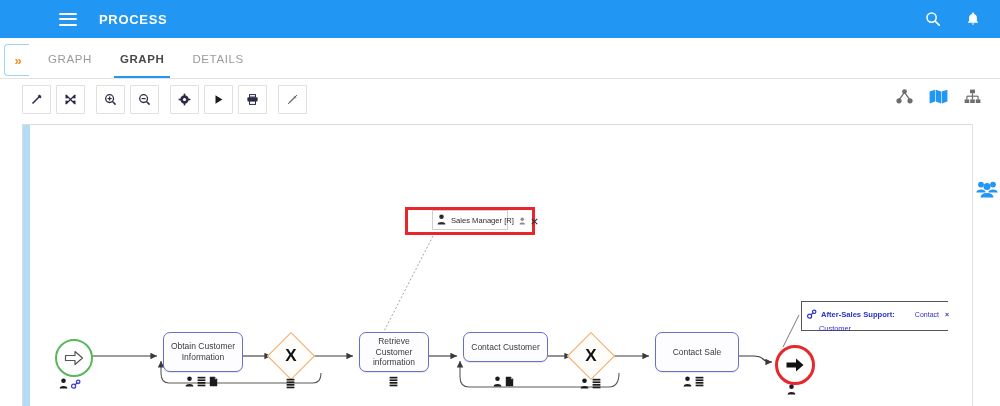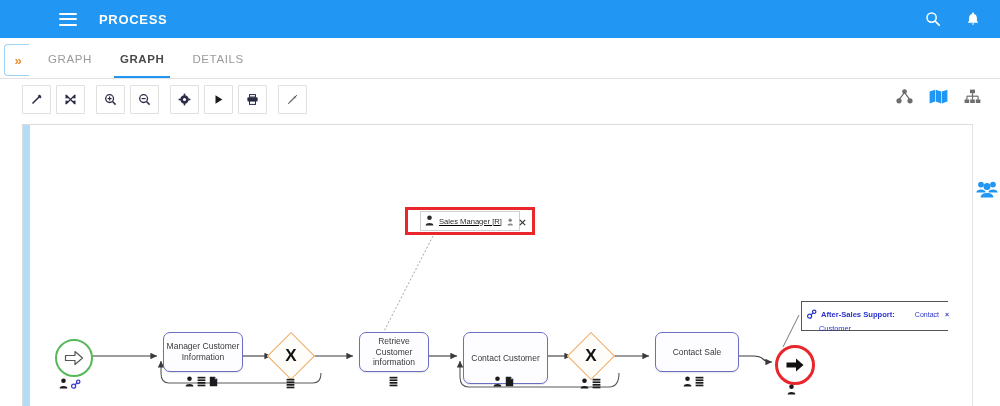--- a/index.html
+++ b/index.html
@@ -96,21 +96,21 @@
     display:flex;align-items:center;justify-content:center;
   }
   .endev{
     width:34px;height:34px;border-radius:50%;border:3px solid #e8262c;background:#fff;
     display:flex;align-items:center;justify-content:center;
   }
   .badges{position:absolute;display:flex;gap:3px;align-items:flex-end;}
 
   .poolbox{
     position:absolute;border:3px solid #e8262c;background:#fff;
-    display:flex;align-items:center;padding:0 12px;box-sizing:border-box;text-decoration:underline;
+    display:flex;align-items:flex-start;padding:0 24px;box-sizing:border-box;
   }
   .poolbox-inner{
     border:1px solid #cfcfcf;height:20px;width:100%;display:flex;align-items:center;
     padding:0 4px;box-sizing:border-box;gap:5px;background:#fff;
   }
   .pool-label{font-size:7.6px;color:#2a2a2a;white-space:nowrap;}
   .pool-actions{margin-left:auto;display:flex;gap:4px;align-items:center;}
 
   .annot{
     position:absolute;border-left:1px solid #555;border-top:1px solid #555;border-bottom:1px solid #555;
@@ -369,21 +369,21 @@
               <circle cx="2.6" cy="7.2" r="2" fill="none" stroke="#3c3cc9" stroke-width="1.3"></circle>
               <circle cx="7.2" cy="2.8" r="1.7" fill="none" stroke="#3c3cc9" stroke-width="1.3"></circle>
               <line x1="3.9" y1="5.9" x2="6.2" y2="3.8" stroke="#3c3cc9" stroke-width="1.3"></line>
             </svg>
         </span>
       </div>
     </div>
 
     <div class="node" style="left:140px;top:207px;">
       <div class="task" style="width:80px;height:40px;">
-        <span>Manager Customer Information</span>
+        <span>Obtain Customer Information</span>
       </div>
       <div class="badges" style="left:22px;top:41px;">
         <span>
           <svg width="9" height="11" viewBox="0 0 9 11">
               <circle cx="4.5" cy="2.8" r="2.3" fill="#1b1b1b"></circle>
               <path d="M0.6 10.4 C0.6 7.2 8.4 7.2 8.4 10.4z" fill="#1b1b1b"></path>
             </svg>
         </span>
         <span>
           <svg width="9" height="11" viewBox="0 0 9 11">
@@ -427,21 +427,21 @@
               <rect x="0.6" y="0.8" width="7.8" height="1.7" fill="#1b1b1b"></rect>
               <rect x="0.6" y="3.4" width="7.8" height="1.7" fill="#1b1b1b"></rect>
               <rect x="0.6" y="6" width="7.8" height="1.7" fill="#1b1b1b"></rect>
               <rect x="0.6" y="8.6" width="7.8" height="1.7" fill="#1b1b1b"></rect>
             </svg>
         </span>
       </div>
     </div>
 
     <div class="node" style="left:440px;top:207px;">
-      <div class="task" style="width:85px;height:52px;">
+      <div class="task" style="width:85px;height:30px;">
         <span>Contact Customer</span>
       </div>
       <div class="badges" style="left:30px;top:41px;">
         <span>
           <svg width="9" height="11" viewBox="0 0 9 11">
               <circle cx="4.5" cy="2.8" r="2.3" fill="#1b1b1b"></circle>
               <path d="M0.6 10.4 C0.6 7.2 8.4 7.2 8.4 10.4z" fill="#1b1b1b"></path>
             </svg>
         </span>
         <span>

